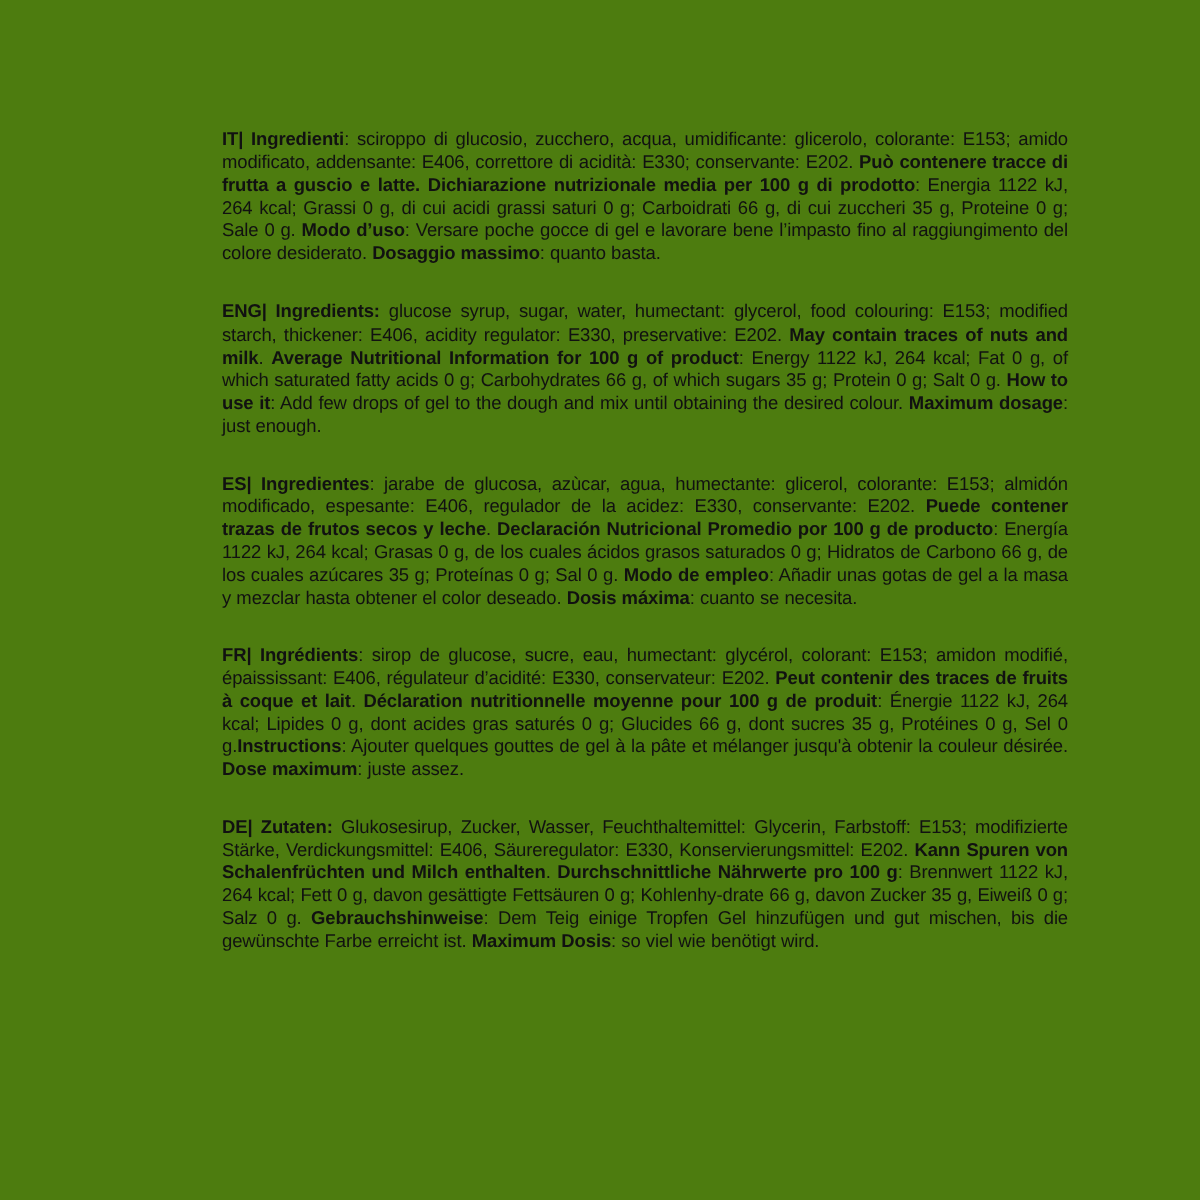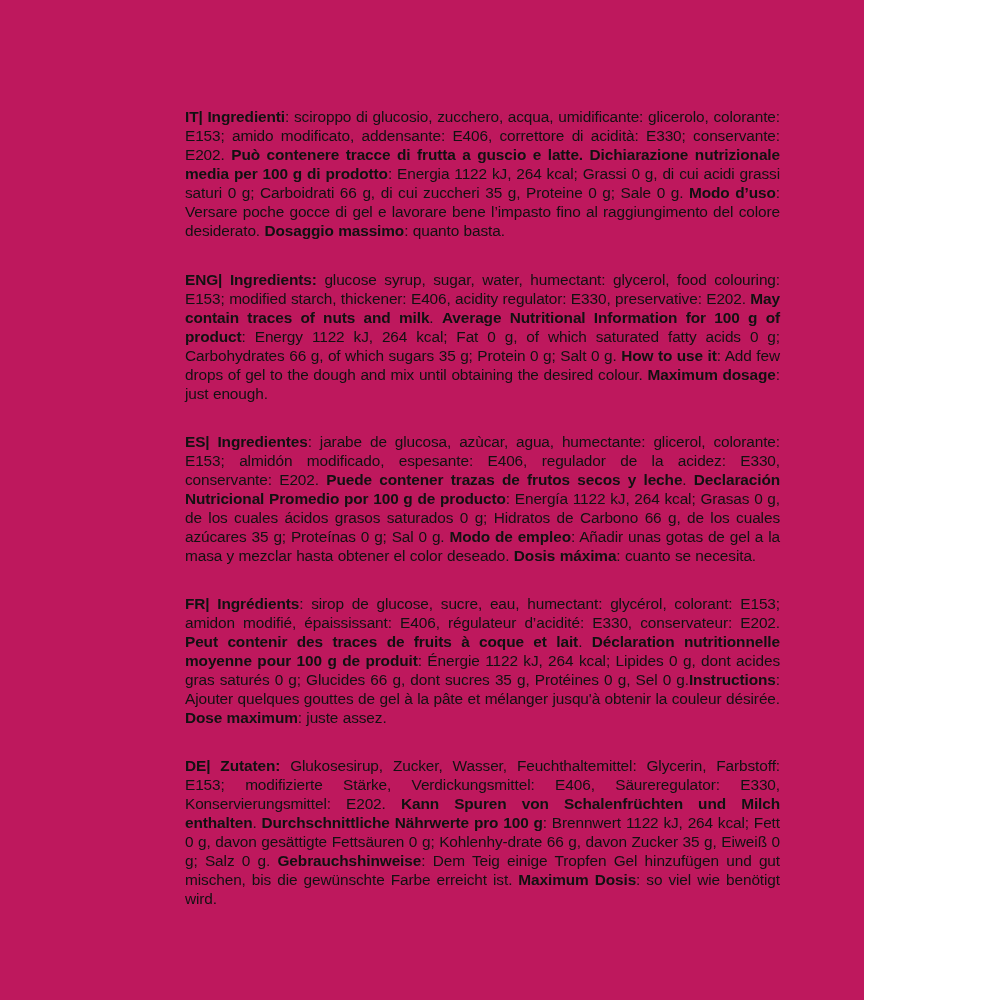--- a/index.html
+++ b/index.html
@@ -9,24 +9,24 @@
   }
   body {
     width: 1000px;
     height: 1000px;
     font-family: "Liberation Sans", sans-serif;
     color: #111111;
     overflow: hidden;
   }
   .label-sheet {
     box-sizing: border-box;
-    width: 864px;
+    width: 1000px;
     height: 1000px;
-    padding: 92px 84px 60px 185px;
-    background: #be185d;
+    padding: 92px 110px 60px 185px;
+    background: #4d7c0f;
   }
   .lang-block {
     margin-bottom: 29px;
     font-size: 15.4px;
     line-height: 1.235;
     text-align: justify;
     text-justify: inter-word;
     letter-spacing: -0.1px;
     word-spacing: 0.2px;
   }

